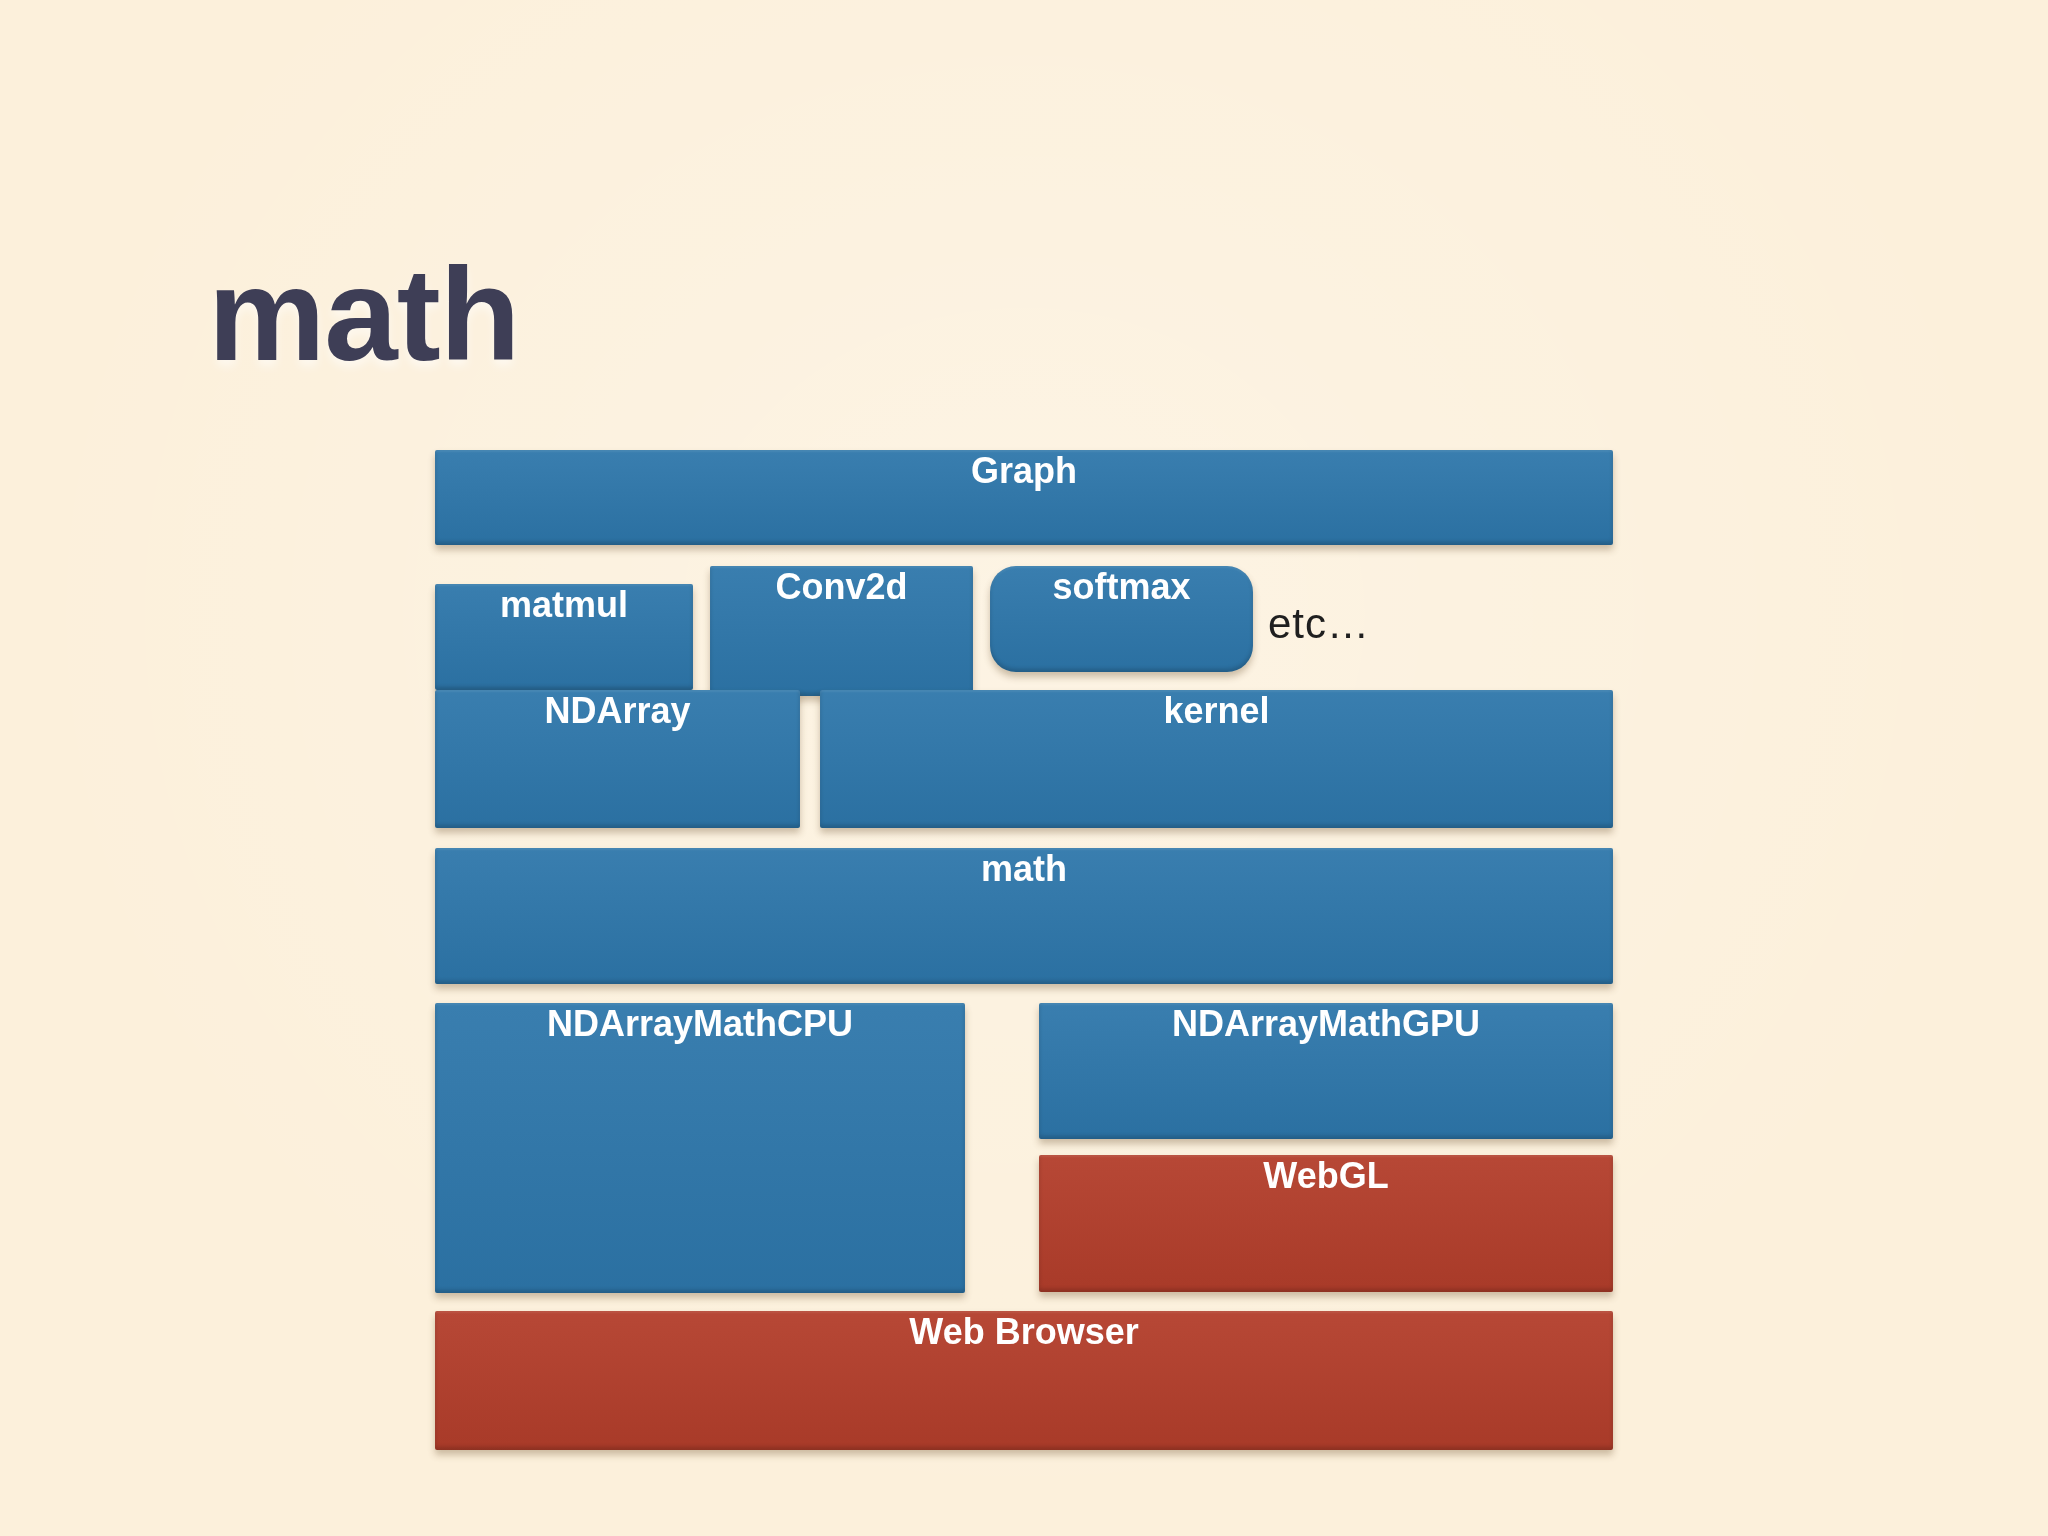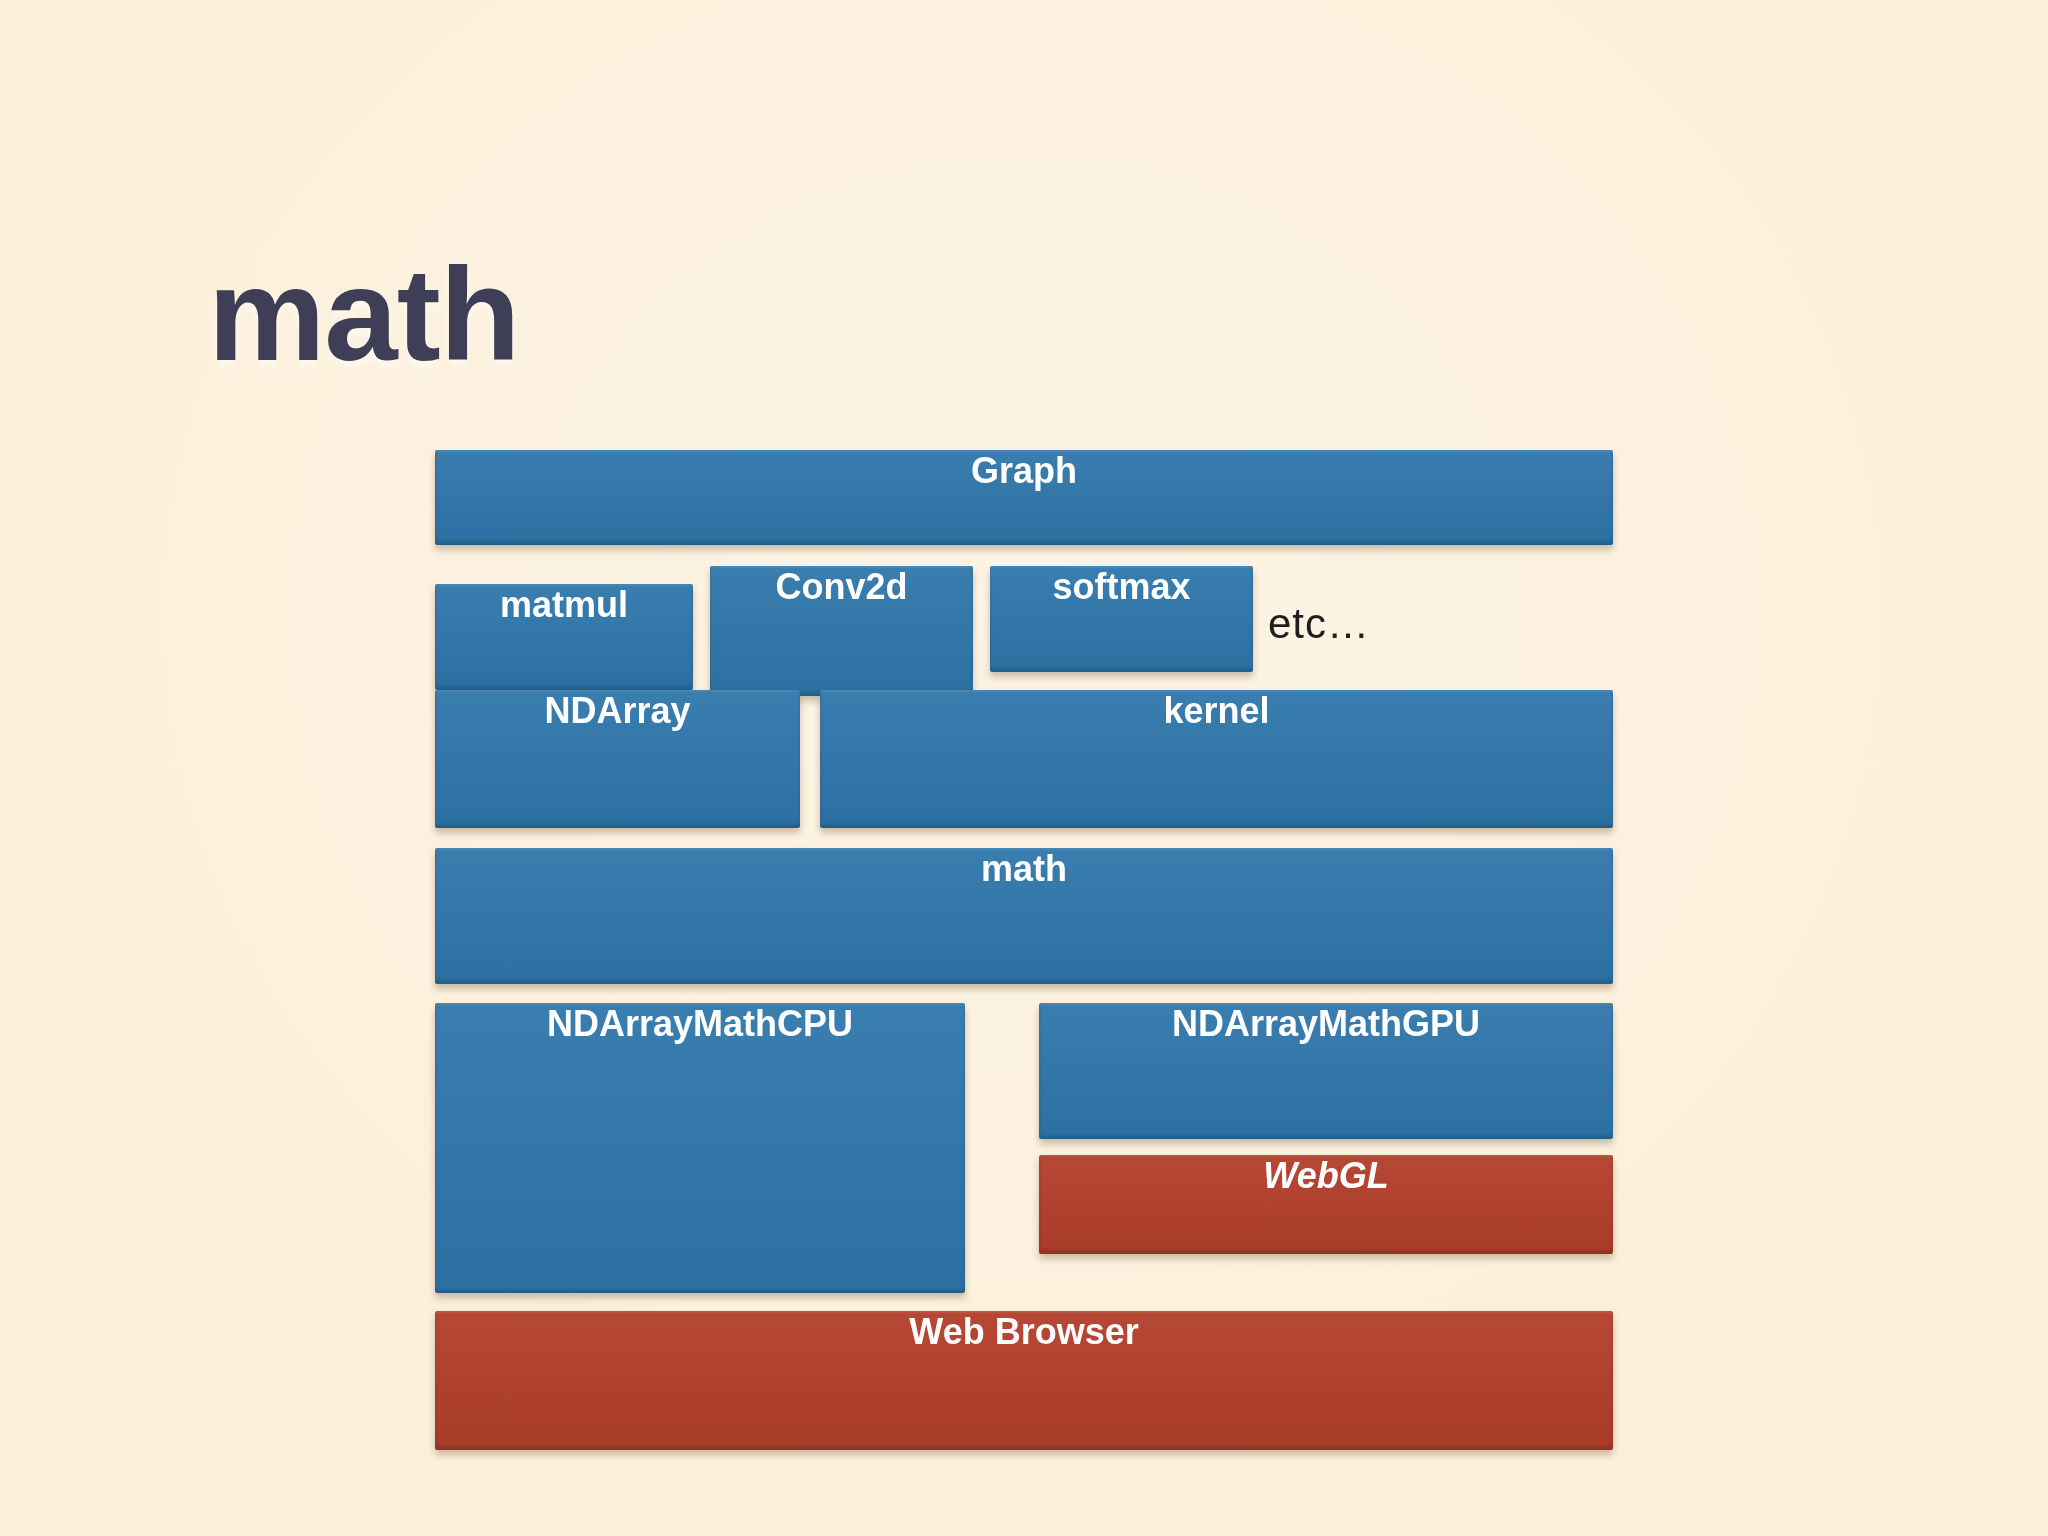--- a/index.html
+++ b/index.html
@@ -50,38 +50,38 @@
   .red {
     background:
       linear-gradient(180deg, rgba(255,255,255,0.05), rgba(0,0,0,0.06)),
       #B33E2B;
   }
   
   .box-graph   { left: 435px;  top: 450px;  width: 1178px; height: 95px;  }
   
   .box-matmul  { left: 435px;  top: 584px;  width: 258px;  height: 106px; }
   .box-conv2d  { left: 710px;  top: 566px;  width: 263px;  height: 130px; }
-  .box-softmax { left: 990px;  top: 566px;  width: 263px;  height: 106px; }
+  .box-softmax { left: 990px;  top: 566px;  width: 263px;  height: 106px; border-radius: 26px; }
   .etc-label   {
     position: absolute;
     left: 1268px; top: 600px;
     font-size: 42px;
     font-weight: normal;
     color: #1F1F1F;
     letter-spacing: 1px;
   }
   
   .box-ndarray { left: 435px;  top: 690px;  width: 365px;  height: 138px; }
   .box-kernel  { left: 820px;  top: 690px;  width: 793px;  height: 138px; }
   
   .box-math    { left: 435px;  top: 848px;  width: 1178px; height: 136px; }
   
   .box-cpu     { left: 435px;  top: 1003px; width: 530px;  height: 290px; }
   .box-gpu     { left: 1039px; top: 1003px; width: 574px;  height: 136px; }
-  .box-webgl   { left: 1039px; top: 1155px; width: 574px;  height: 99px; font-style: italic; }
+  .box-webgl   { left: 1039px; top: 1155px; width: 574px;  height: 137px; }
   
   .box-browser { left: 435px;  top: 1311px; width: 1178px; height: 139px; }
 </style>
 </head>
 <body>
 
 <div class="slide">
 
   <div class="slide-title">math</div>
 

